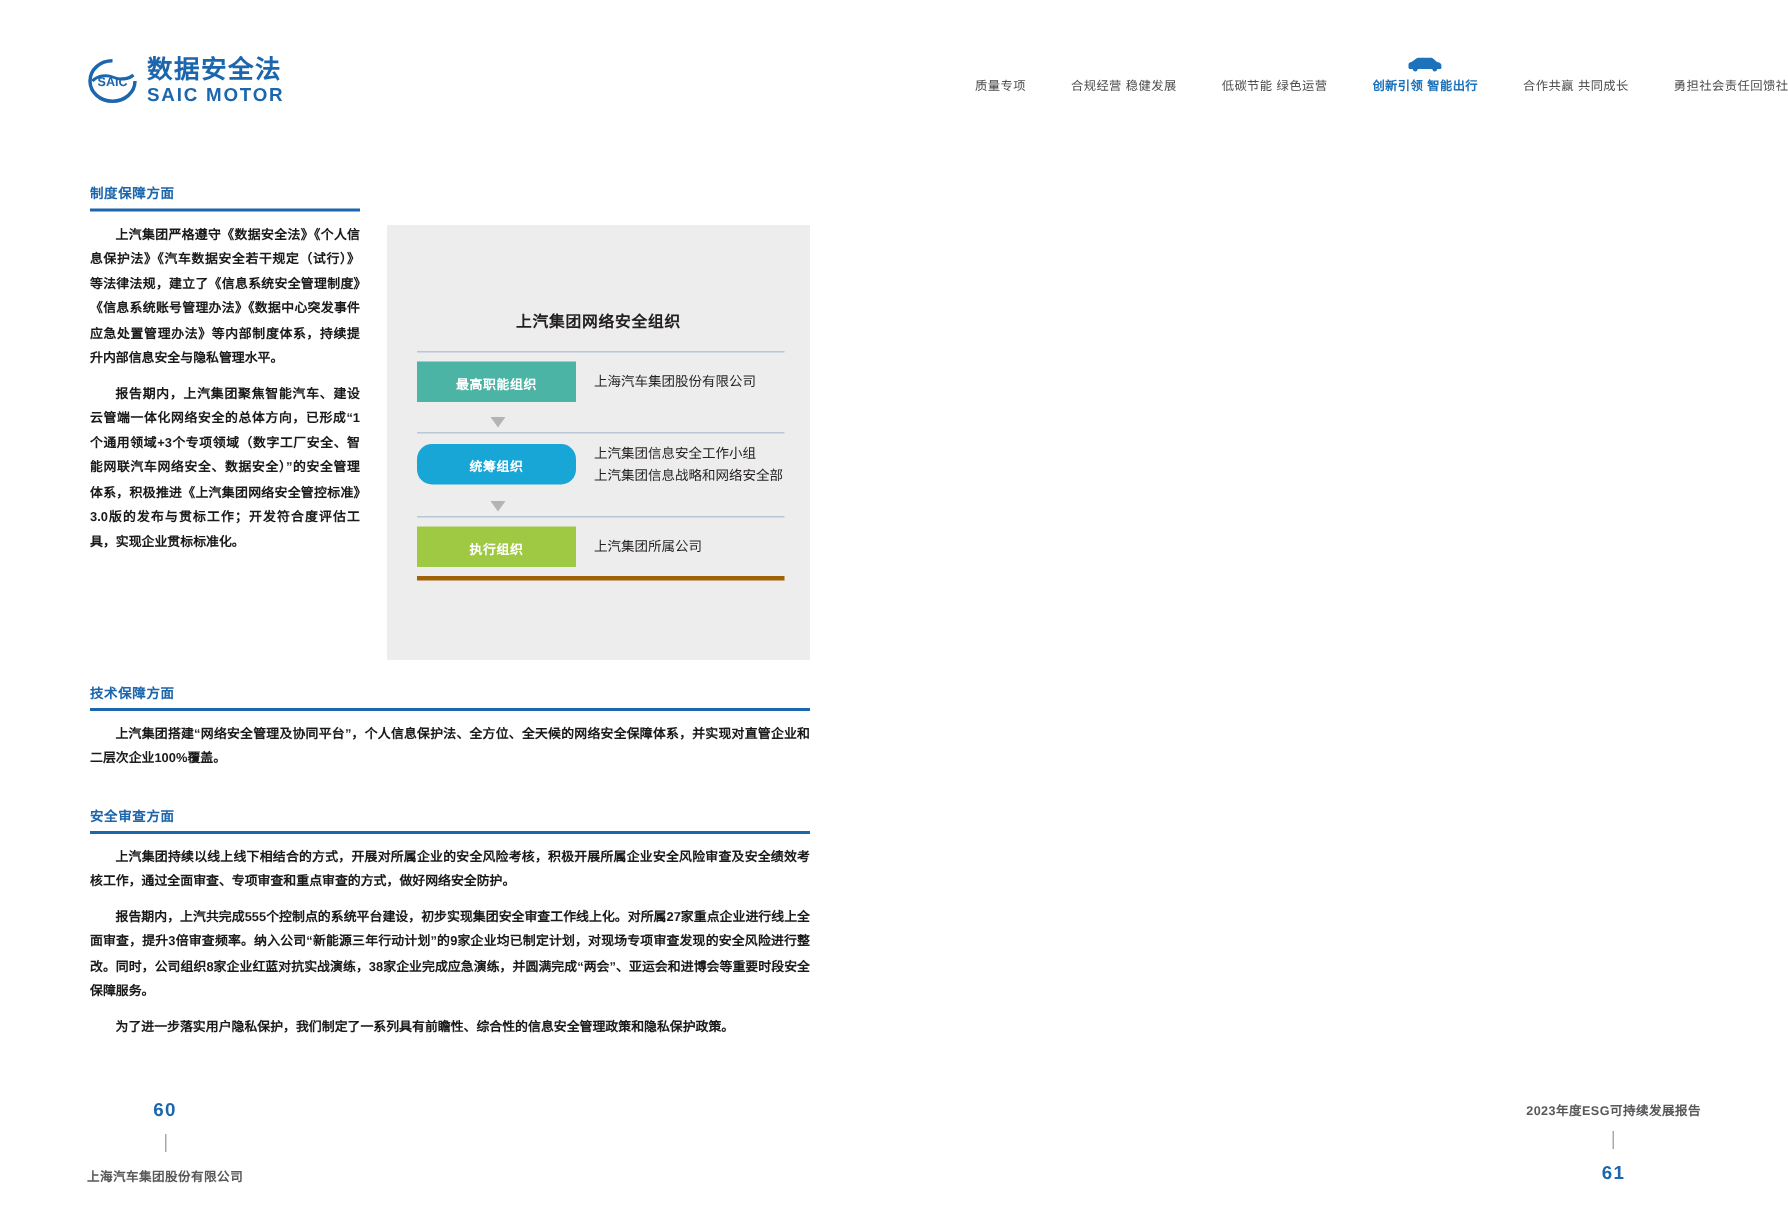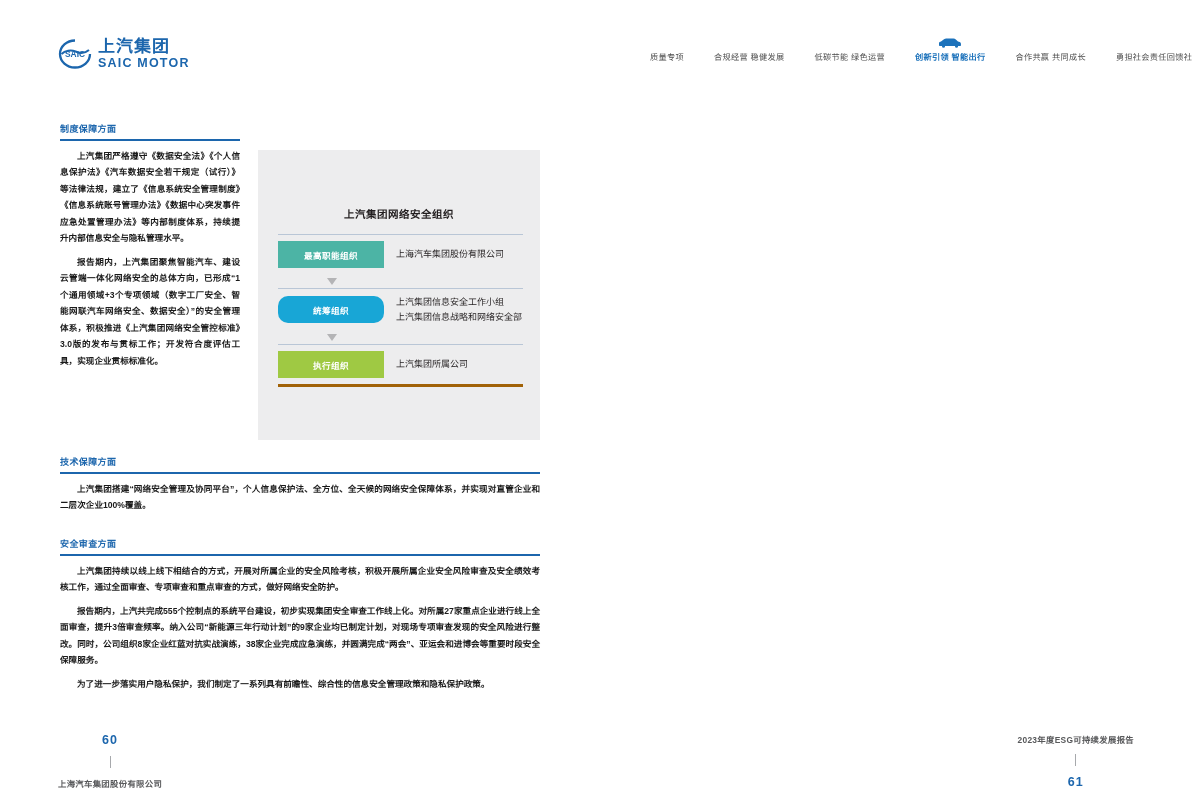--- a/index.html
+++ b/index.html
@@ -95,21 +95,21 @@
 
     <div id="logo">
       <span class="mark">
         <svg width="34" height="30" viewBox="0 0 34 30" xmlns="http://www.w3.org/2000/svg">
           <path d="M17 1.5 C8.7 1.5 2 7.5 2 15 C2 22.5 8.7 28.5 17 28.5 C25.3 28.5 32 22.5 32 15" fill="none" stroke="#1c66ad" stroke-width="2.3"></path>
           <path d="M3.5 15 C7 11.5 13 10.5 17.5 12.5 C22 14.5 27.5 14 31 11" fill="none" stroke="#1c66ad" stroke-width="2"></path>
           <text x="7" y="18" font-family="Liberation Sans, sans-serif" font-size="8.4" font-weight="bold" fill="#1c66ad">SAIC</text>
         </svg>
       </span>
       <span class="wordmark">
-        <div class="wm-cn">上汽集团</div>
+        <div class="wm-cn">数据安全法</div>
         <div class="wm-en">SAIC MOTOR</div>
       </span>
     </div>
 
 
     <div class="navgroup" id="navright">
       <span class="navitem">质量专项</span>
       <span class="navitem">合规经营 稳健发展</span>
       <span class="navitem">低碳节能 绿色运营</span>
       <span class="navitem active">

